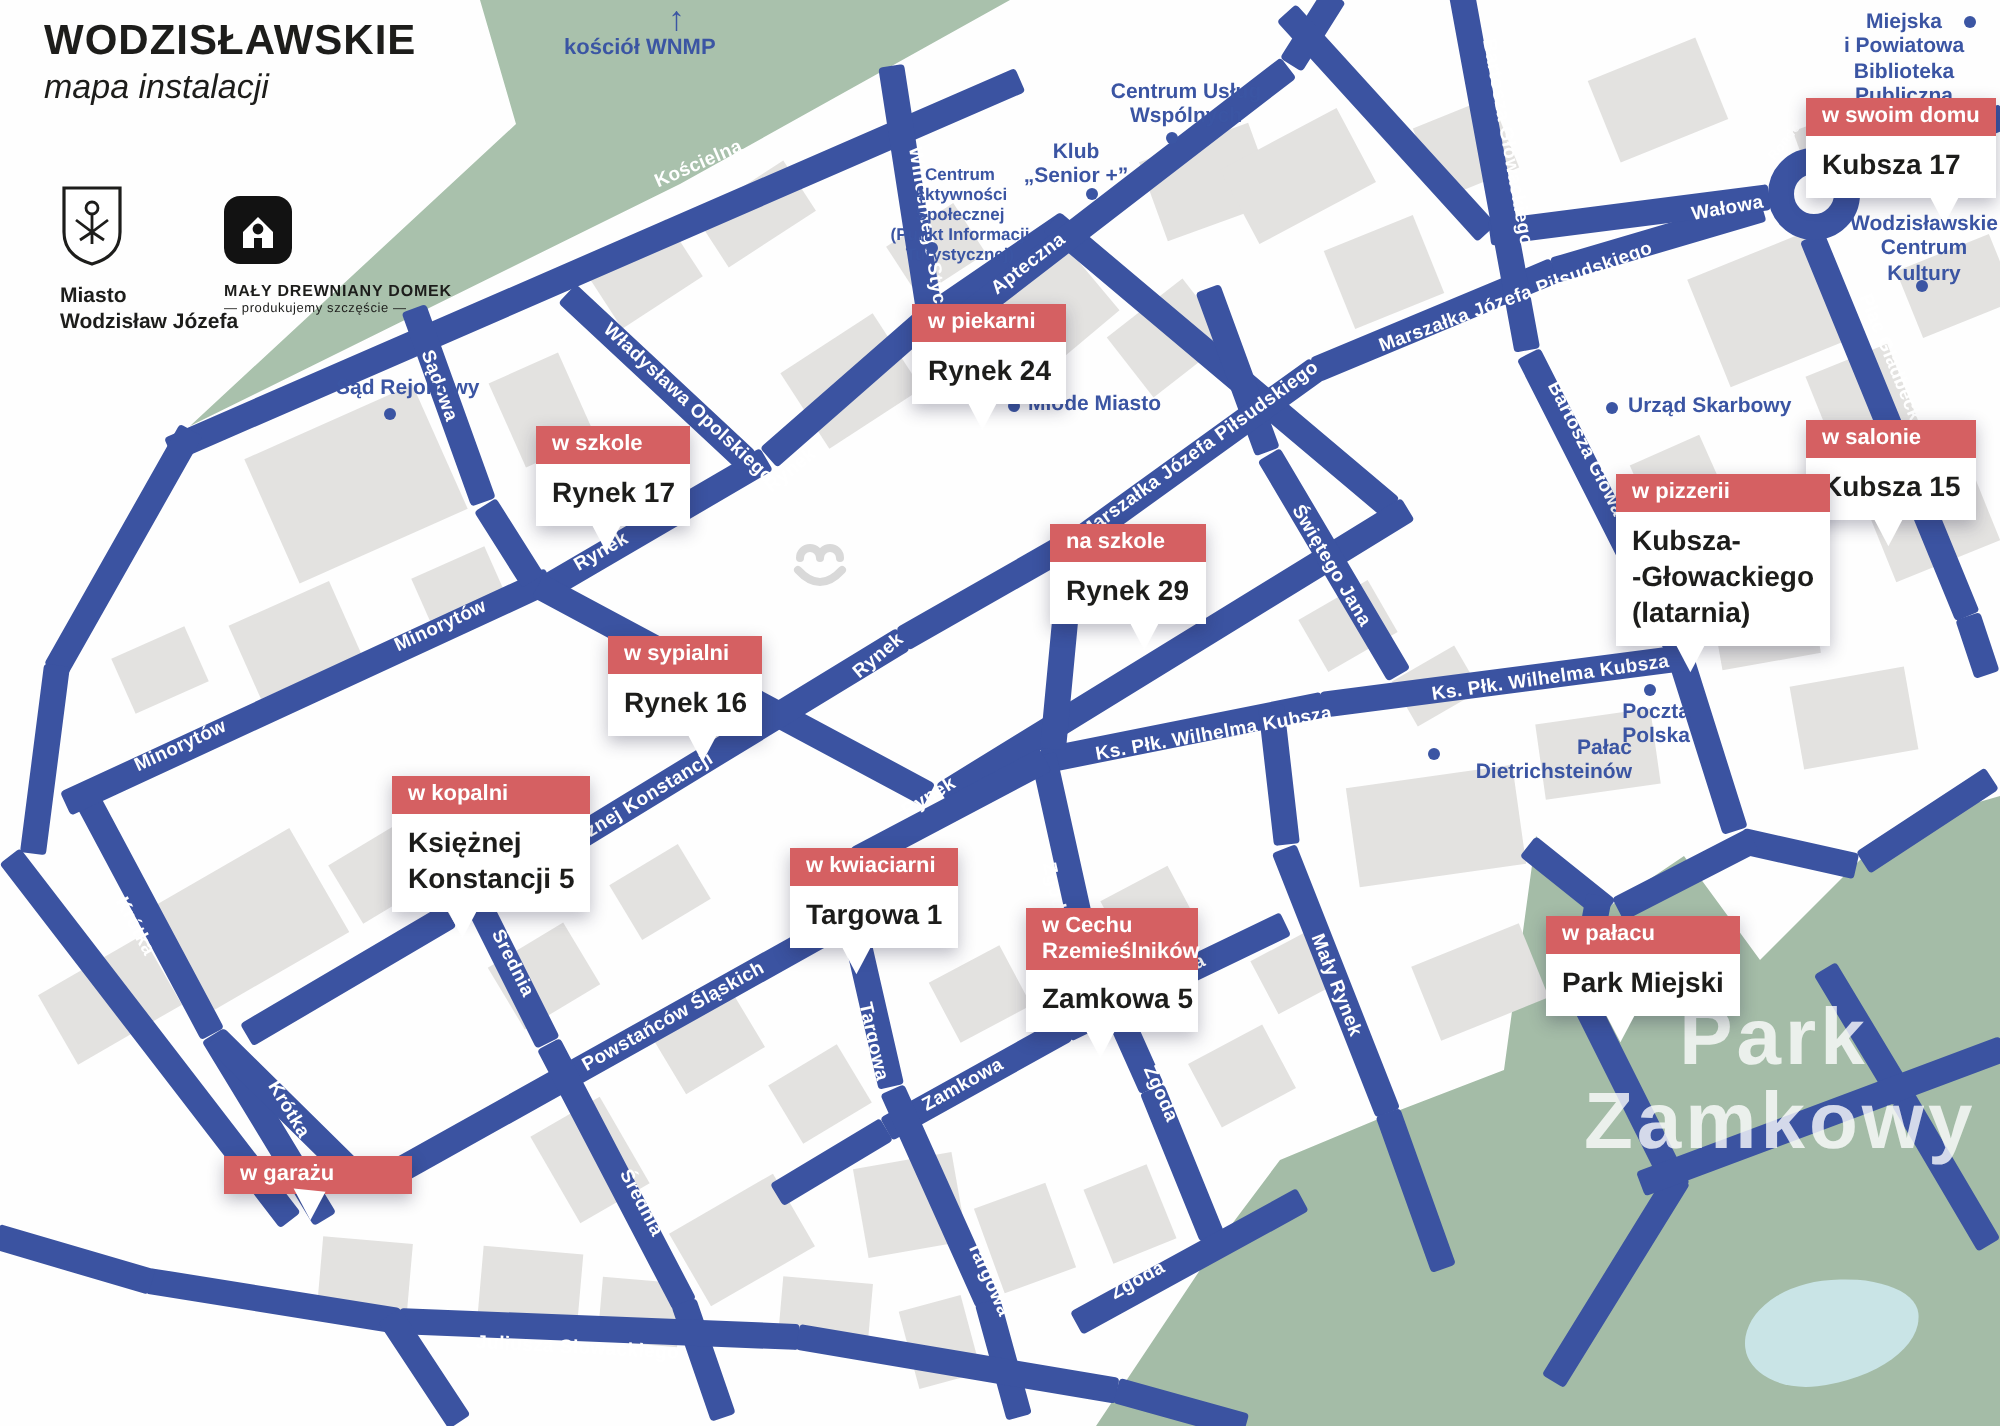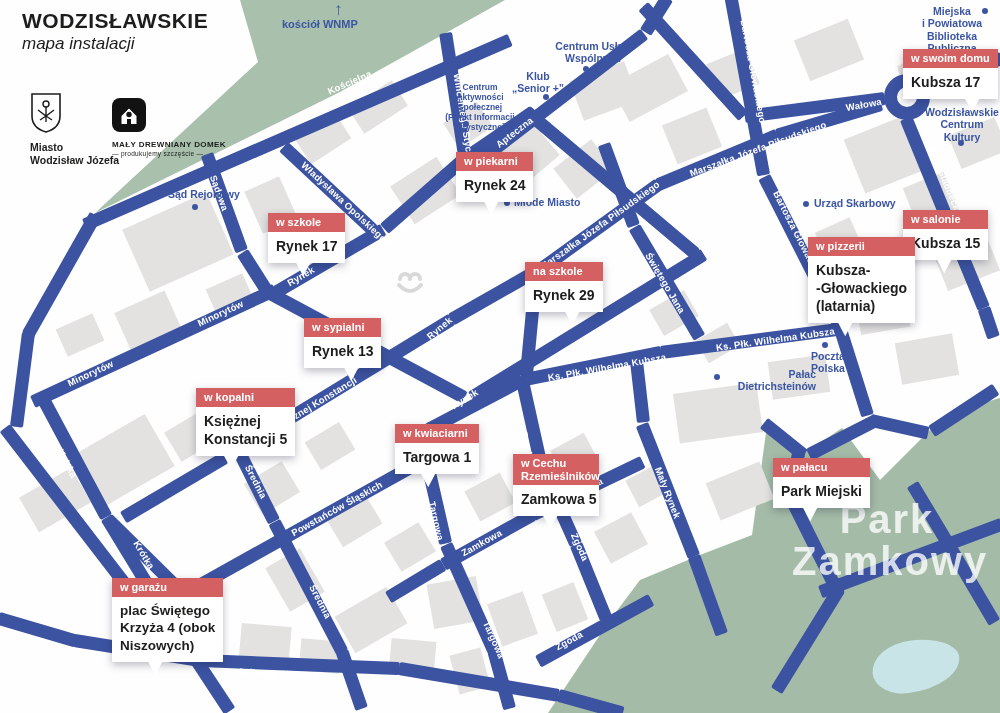--- a/index.html
+++ b/index.html
@@ -322,21 +322,21 @@
   <div class="callout" style="left:525px;top:262px;min-width:78px">
     <div class="c-hdr">na szkole</div>
     <div class="c-body">
         <div>Rynek 29</div>
       </div>
     <div class="c-tail" style="left:38px"></div>
   </div>
   <div class="callout" style="left:304px;top:318px;min-width:76px">
     <div class="c-hdr">w sypialni</div>
     <div class="c-body">
-        <div>Rynek 13</div>
+        <div>Rynek 16</div>
       </div>
     <div class="c-tail" style="left:38px"></div>
   </div>
   <div class="callout" style="left:196px;top:388px;min-width:74px">
     <div class="c-hdr">w kopalni</div>
     <div class="c-body">
       <div>Księżnej</div>
       <div>Konstancji 5</div>
     </div>
     <div class="c-tail" style="left:26px"></div>
@@ -357,25 +357,20 @@
   </div>
   <div class="callout" style="left:773px;top:458px;min-width:92px">
     <div class="c-hdr">w pałacu</div>
     <div class="c-body">
         <div>Park Miejski</div>
       </div>
     <div class="c-tail" style="left:28px"></div>
   </div>
   <div class="callout" style="left:112px;top:578px;min-width:94px">
     <div class="c-hdr">w garażu</div>
-    <div class="c-body" style="font-size:13.5px">
-      <div>plac Świętego</div>
-      <div>Krzyża 4 (obok</div>
-      <div>Niszowych)</div>
-    </div>
     <div class="c-tail" style="left:34px"></div>
   </div>
 
   <div id="title">
     <div class="t1">WODZISŁAWSKIE</div>
     <div class="t3">mapa instalacji</div>
   </div>
 
   <div class="logo" style="left:30px;top:92px;width:110px">
     <svg width="32" height="42" viewBox="0 0 32 42">

